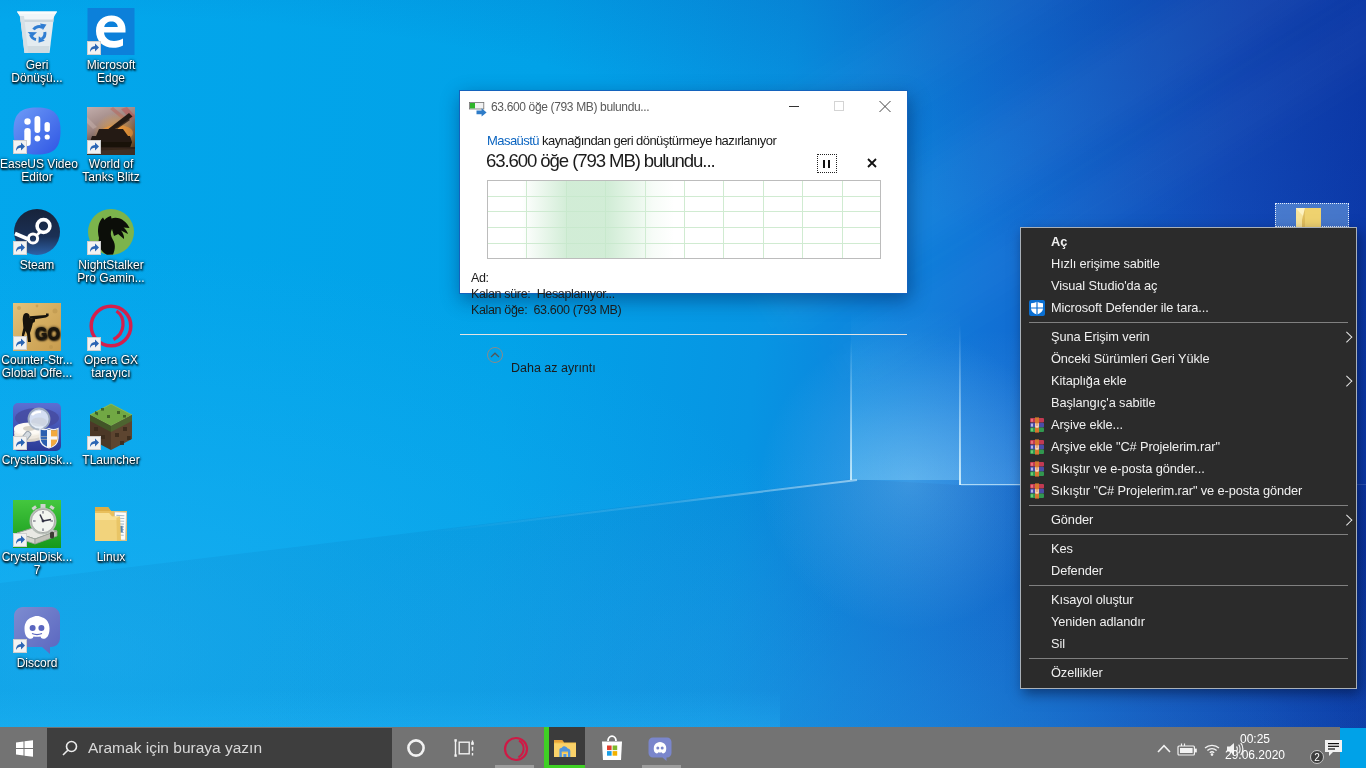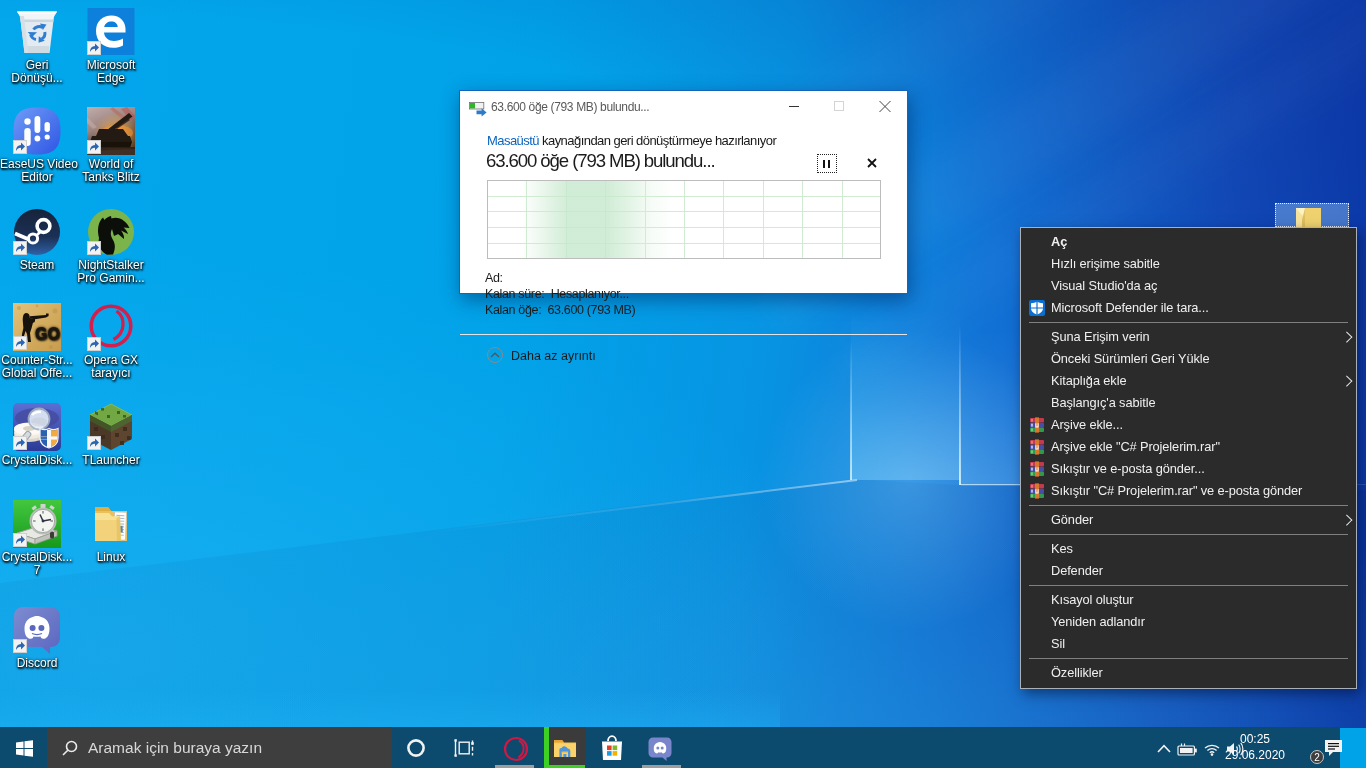--- a/index.html
+++ b/index.html
@@ -55,40 +55,40 @@
   #dlg .line2 { position:absolute; left:26px; top:59px; font-size:18.6px; letter-spacing:-1.1px; color:#1b1b1b; }
   #dlg .pausebtn { position:absolute; left:357px; top:63px; width:20px; height:19px; border:1px dotted #222; }
   #dlg .pausebtn i { position:absolute; top:5px; width:2px; height:8px; background:#111; }
   #dlg .cancelx { position:absolute; left:404px; top:64px; width:16px; height:16px; }
   #dlg .chart { position:absolute; left:27px; top:89px; width:394px; height:79px; border:1px solid #bcbcbc;
     background:
       linear-gradient(90deg, rgba(205,236,210,0) 34px, rgba(203,234,208,0.5) 60px, rgba(198,232,204,0.8) 80px, rgba(198,232,204,0.8) 120px, rgba(205,236,210,0.5) 145px, rgba(214,240,218,0.2) 165px, rgba(214,240,218,0) 186px),
       repeating-linear-gradient(to right, transparent 0px, transparent 38.4px, #d0ebd1 38.4px, #d0ebd1 39.4px),
       repeating-linear-gradient(to bottom, transparent 0px, transparent 14.7px, #d0ebd1 14.7px, #d0ebd1 15.7px);
     background-color:#fff; }
-  #dlg .info { position:absolute; left:25px; top:179px; font-size:12.5px; letter-spacing:-0.35px; color:#1b1b1b; line-height:16.2px; }
+  #dlg .info { position:absolute; left:11px; top:179px; font-size:12.5px; letter-spacing:-0.35px; color:#1b1b1b; line-height:16.2px; }
   #dlg .foot { position:absolute; left:0; top:243px; width:447px; height:41px; border-top:1px solid #e3e3e3; }
   #dlg .circ { position:absolute; left:27px; top:256px; width:16px; height:16px; border:1px solid #8a8a8a; border-radius:50%; }
-  #dlg .foot .ftxt { position:absolute; left:51px; top:14px; font-size:12.5px; color:#1b1b1b; }
+  #dlg .foot .ftxt { position:absolute; left:51px; top:26px; font-size:12.5px; color:#1b1b1b; }
 
   
   #cmenu { position:absolute; left:1020px; top:227px; width:337px; height:462px; background:#2b2b2b;
     border:1px solid #a9b0b8; box-shadow: 3px 5px 12px rgba(0,10,40,0.5); padding-top:3px; color:#f0f0f0; font-size:12.8px; letter-spacing:-0.2px; }
   #cmenu .mi { position:relative; height:22px; line-height:22px; padding-left:30px; white-space:nowrap; letter-spacing:-0.1px; }
   #cmenu .sep { height:7px; position:relative; }
   #cmenu .sep:after { content:""; position:absolute; left:8px; right:8px; top:3px; height:1px; background:#808080; }
   #cmenu .mi .mic { position:absolute; left:8px; top:3px; width:16px; height:16px; }
   #cmenu .arr { position:absolute; right:6px; top:7px; width:7.5px; height:7.5px; border-top:1.3px solid #e8e8e8; border-right:1.3px solid #e8e8e8; transform:rotate(45deg); }
 
   
   #self { position:absolute; left:1275px; top:203px; width:74px; height:24px; background:rgba(118,168,228,0.55); border:1px dotted #e6eefc; }
   #selfico { position:absolute; left:1295px; top:208px; width:27px; height:19px; }
 
   
-  #tbar { position:absolute; left:0; top:727px; width:1340px; height:41px; background:#0c4a6e; }
+  #tbar { position:absolute; left:0; top:727px; width:1340px; height:41px; background:#737373; }
   #tbar .searchbox { position:absolute; left:47px; top:1px; width:345px; height:40px; background:#3e3e3e; }
   #tbar .searchbox .stxt { position:absolute; left:41px; top:11px; font-size:15.5px; color:#d8d8d8; letter-spacing:0px; }
   .tbico { position:absolute; top:0; }
   .runbar { position:absolute; top:38px; height:3px; background:#9d9d9d; }
   #explbtn { position:absolute; left:549px; top:0px; width:36px; height:41px; background:#3b3b3b; }
   .greenL { position:absolute; background:#3fd024; }
   .clock { position:absolute; right:50px; top:4px; width:70px; text-align:center; font-size:12px; line-height:16px; color:#fff; }
   .badge2 { position:absolute; right:16px; top:23px; width:14px; height:14px; border-radius:50%; background:#3f3f3f; border:1px solid #c8c8c8; color:#fff; font-size:10px; line-height:13px; text-align:center; }
 </style>
 </head>

